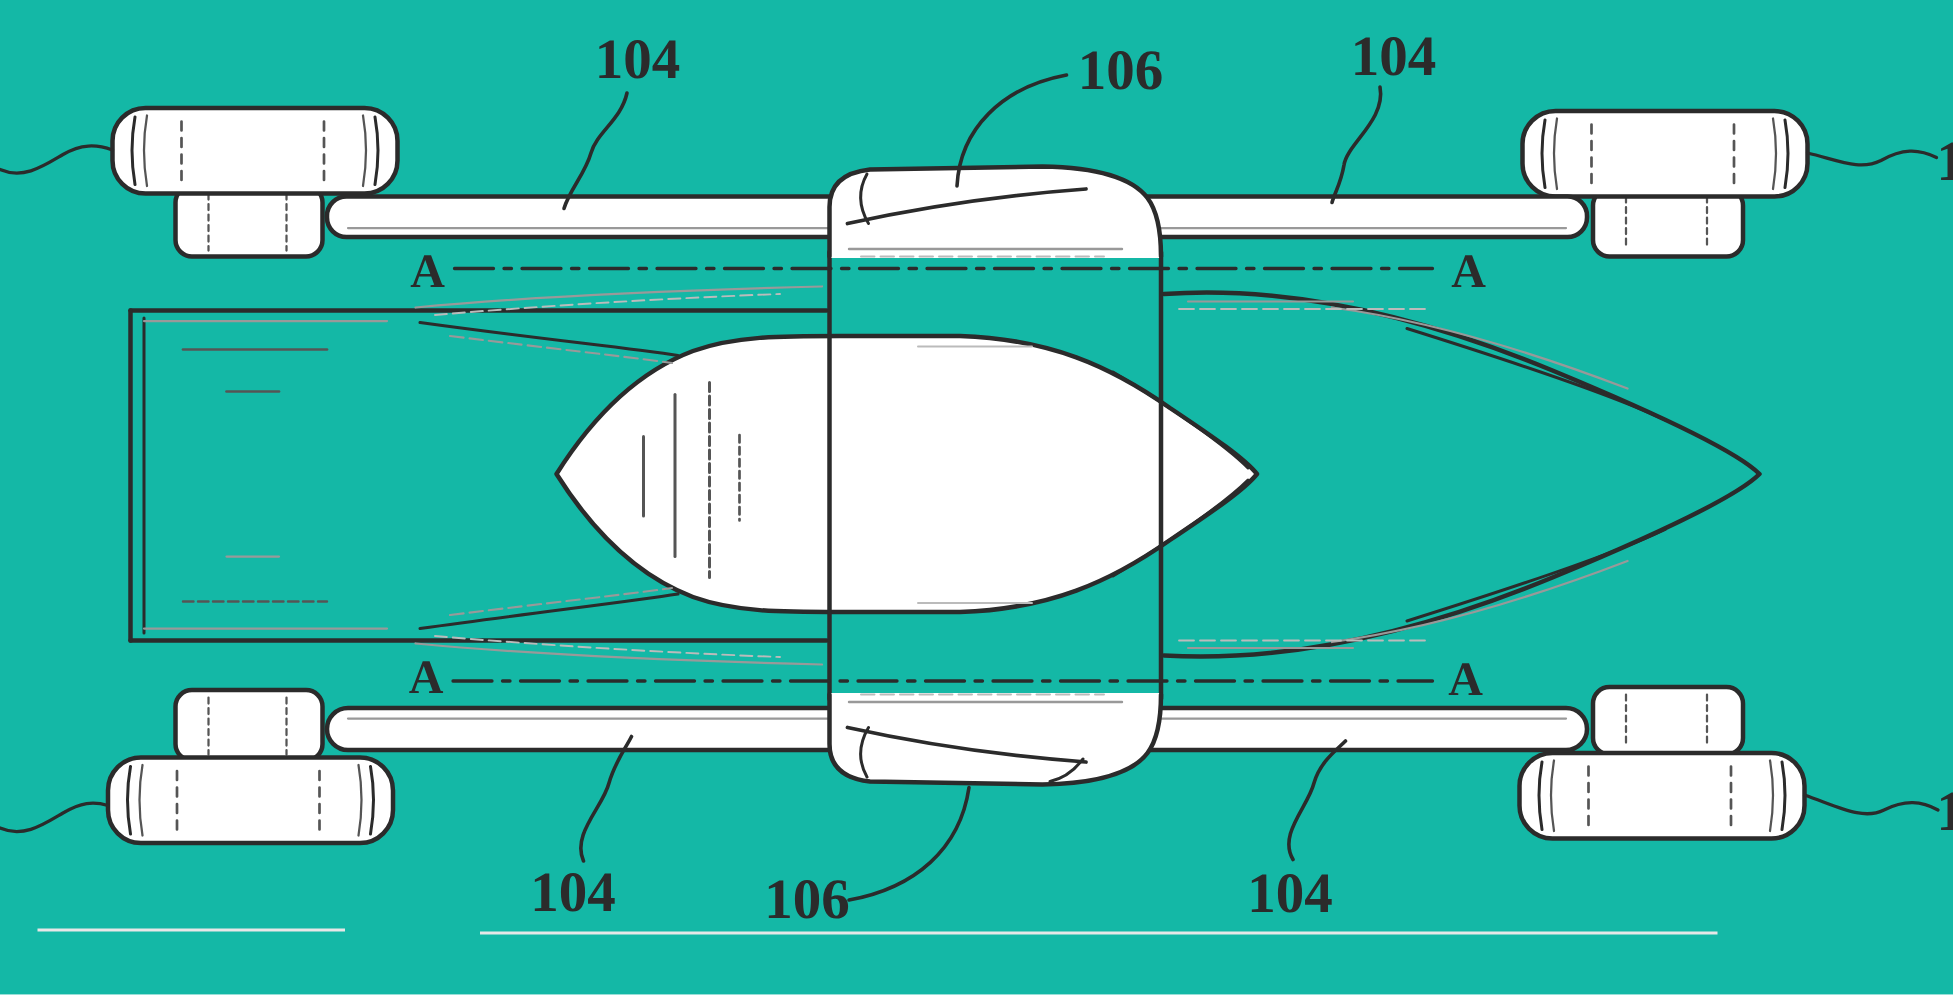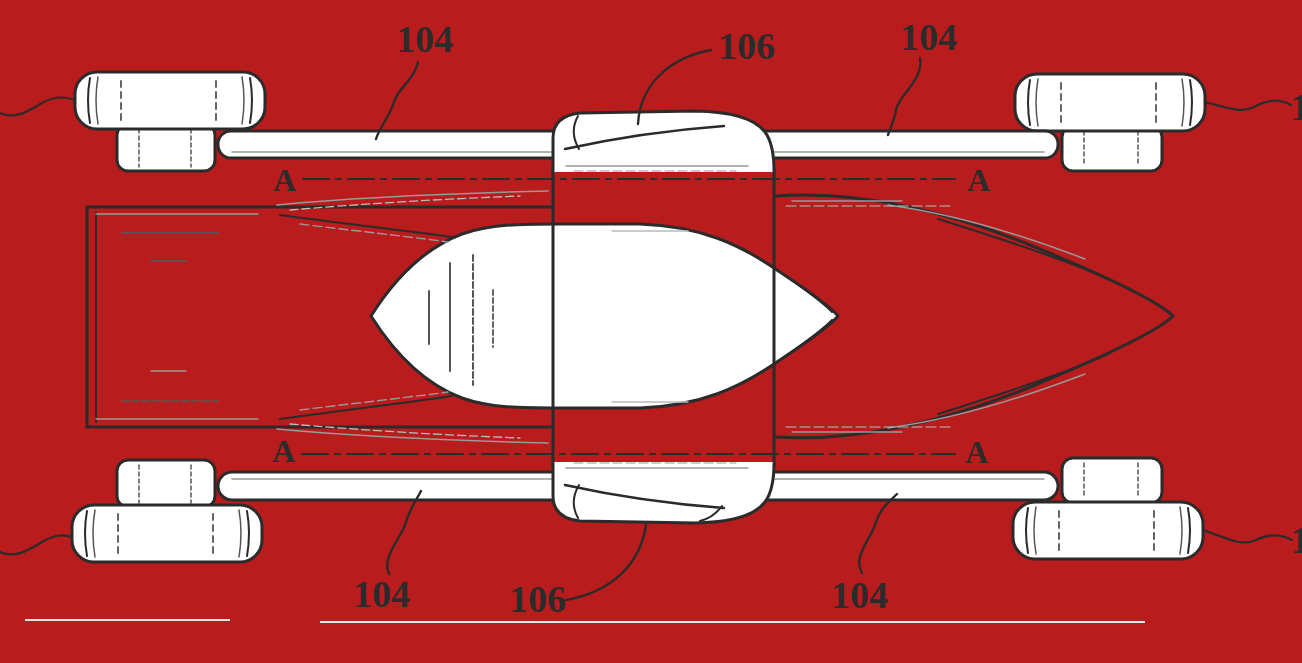--- a/index.html
+++ b/index.html
@@ -1,16 +1,16 @@
 <!DOCTYPE html>
 <html><head>
 <meta charset="utf-8">
 <style>
   html,body{margin:0;padding:0;background:#ffffff;}
-  .stage{position:relative;width:1302px;height:663px;background:#b91c1c;overflow:hidden;
+  .stage{position:relative;width:1302px;height:663px;background:#14b8a6;overflow:hidden;
          font-family:"Liberation Serif","DejaVu Serif",serif;}
   svg{display:block;}
   .ink  {stroke:#2b2b2b;fill:none;stroke-linecap:round;stroke-linejoin:round;}
   .w3   {stroke-width:3;}
   .w25  {stroke-width:2.5;}
   .w2   {stroke-width:2;}
   .mid  {stroke:#555555;fill:none;stroke-linecap:round;}
   .lt   {stroke:#999999;fill:none;stroke-linecap:round;}
   .xlt  {stroke:#bbbbbb;fill:none;stroke-linecap:round;}
   .faint{stroke:#e7e7e7;fill:none;}

